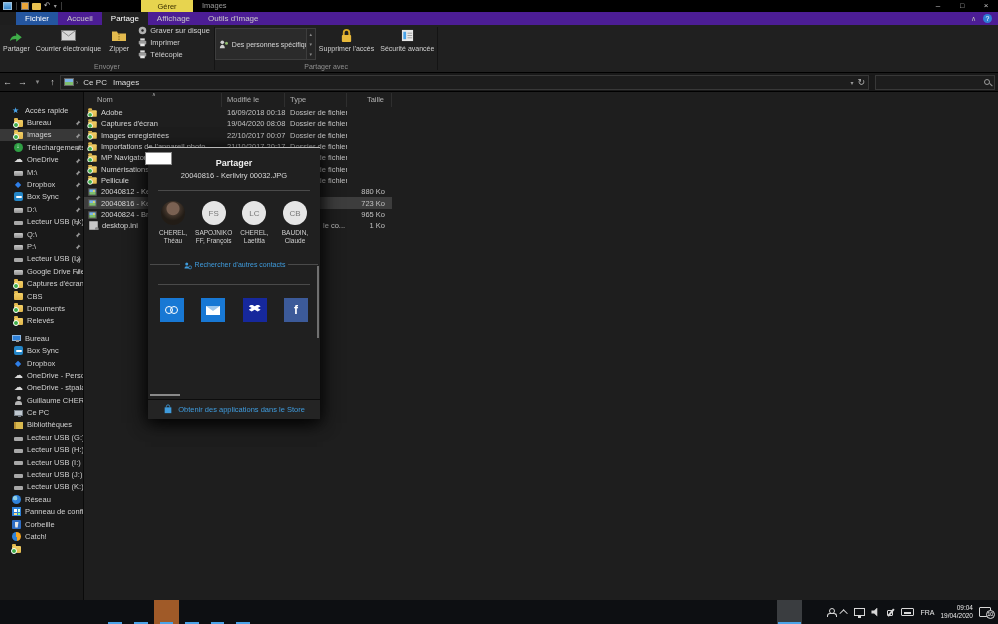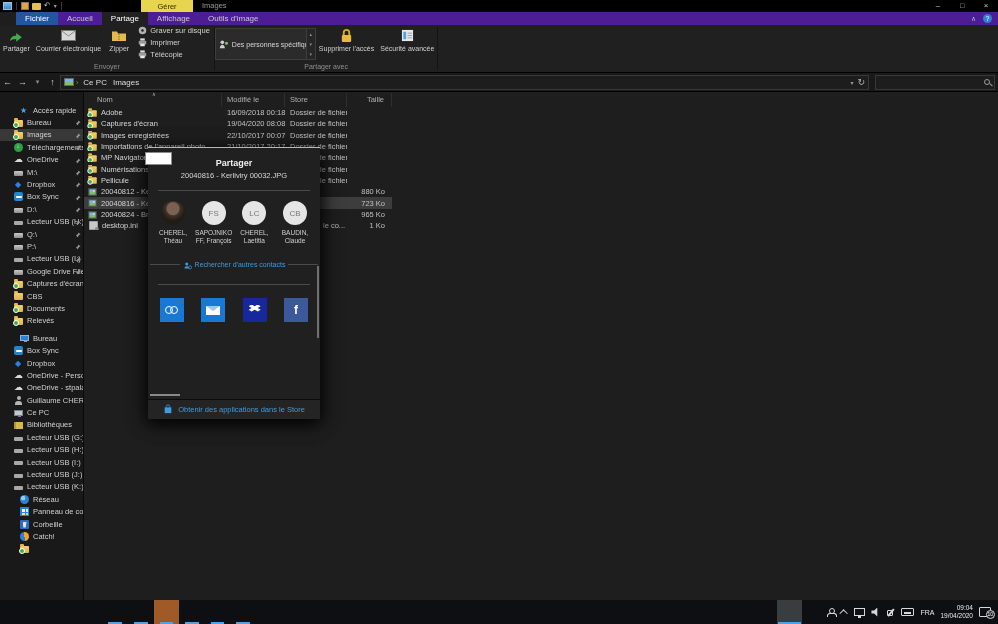--- a/index.html
+++ b/index.html
@@ -56,21 +56,21 @@
 .crumb-sep{color:#888;font-size:7px;}
 .addr-right{margin-left:auto;display:flex;align-items:center;gap:4px;color:#9a9a9a;}
 .ar-chev{font-size:6px;}
 .ar-refresh{font-size:9px;color:#b0b0b0;}
 .search-box{width:120px;height:15px;margin:0 3px 0 6px;background:#1d1d1d;border:1px solid #383838;display:flex;align-items:center;justify-content:flex-end;padding:0 4px;}
 .mag{width:6px;height:6px;border:1.2px solid #9a9a9a;border-radius:50%;position:relative;}
 .mag::after{content:"";position:absolute;width:3.5px;height:1.2px;background:#9a9a9a;transform:rotate(45deg);right:-3px;bottom:-1px;}
 
 #sidebar{position:absolute;left:0;top:92px;width:84px;bottom:24px;background:#191919;border-right:1px solid #0a0a0a;padding-top:12px;overflow:hidden;}
 .side-item{height:12.4px;display:flex;align-items:center;gap:4px;padding-left:14px;font-size:7.5px;color:#d0d0d0;white-space:nowrap;overflow:hidden;position:relative;}
-.side-item.root{padding-left:20px;}
+.side-item.root{padding-left:12px;}
 .side-item.sel{background:#383838;}
 .side-item.gap{margin-top:5px;}
 .pin-ico{position:absolute;right:2px;top:3px;display:none;width:6px;height:6px;}
 .side-item.pin .pin-ico{display:block;}
 .sic{width:9px;height:9px;flex:0 0 9px;position:relative;}
 .i-star::before{content:"\2605";position:absolute;color:#4aa3e8;font-size:8px;line-height:9px;}
 .i-folder{background:linear-gradient(#f3cf66,#e0b64c);border-radius:1px;margin-top:1px;height:7px;}
 .i-folder::before{content:"";position:absolute;top:-2px;left:0;width:4px;height:2px;background:#e0b64c;border-radius:1px 1px 0 0;}
 .i-folder-sync{background:linear-gradient(#f3cf66,#e0b64c);border-radius:1px;margin-top:1px;height:7px;}
 .i-folder-sync::before{content:"";position:absolute;top:-2px;left:0;width:4px;height:2px;background:#e0b64c;border-radius:1px 1px 0 0;}
@@ -549,21 +549,21 @@
       <span></span>
 
     </div>
   </div>
 
 <div id="filearea">
   <div class="fhead">
     <span class="sort-caret">∧</span>
     <div class="fh h-name">Nom</div>
     <div class="fh h-date">Modifié le</div>
-    <div class="fh h-type">Store</div>
+    <div class="fh h-type">Type</div>
     <div class="fh h-size">Taille</div>
   </div>
   <div>
 
   <div class="frow">
         <span class="fc-name">
           <span class="sic i-folder-sync"></span>
           <span>Adobe</span>
         </span>
         <span class="fc-date">16/09/2018 00:18</span>

